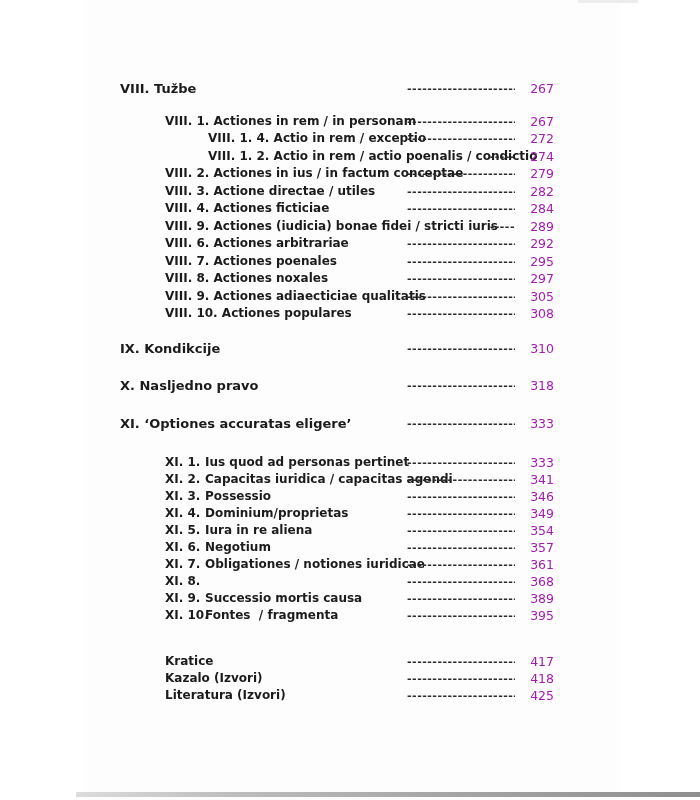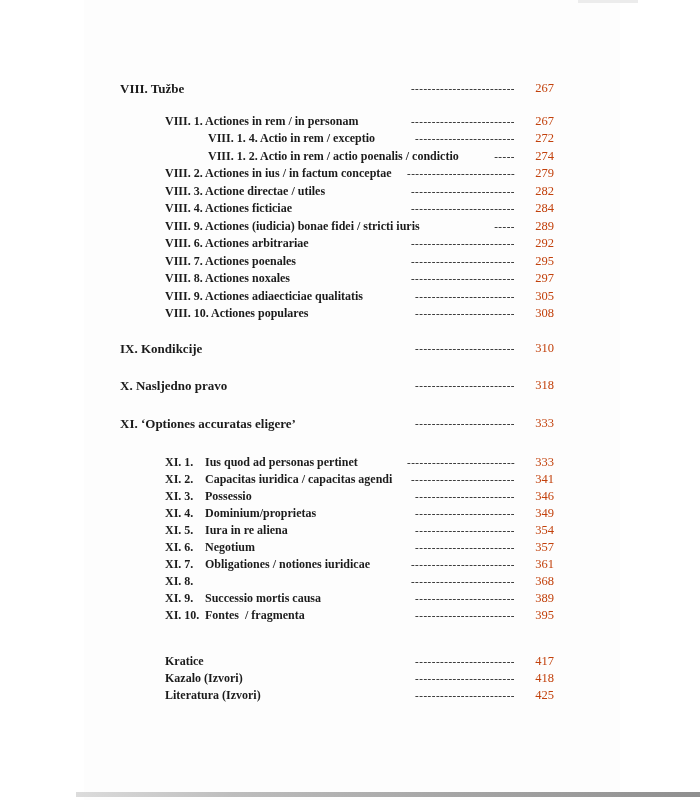--- a/index.html
+++ b/index.html
@@ -5,34 +5,34 @@
   html,body{margin:0;padding:0;}
   body{width:700px;height:800px;background:#ffffff;overflow:hidden;
        font-family:"DejaVu Sans","Liberation Sans",sans-serif;}
   .canvas{position:relative;width:700px;height:800px;background:#ffffff;}
   .scan{position:absolute;left:84px;top:0;width:536px;height:800px;
         background:#fdfdfd;}
   .sliver-top{position:absolute;left:578px;top:0;width:60px;height:3px;background:#ececec;}
   .edge-bottom{position:absolute;left:76px;right:0;top:792px;height:5px;
         background:linear-gradient(90deg,#dcdcdc 0%,#bdbdbd 25%,#a5a5a5 60%,#8f8f8f 100%);}
   .toc{position:absolute;left:0;top:0;width:700px;padding-top:80px;color:#1c1c1c;}
-  .row{position:relative;height:17.5px;line-height:17.5px;font-family:Liberation Serif, serif;}
+  .row{position:relative;height:17.5px;line-height:17.5px;}
   .row.xi{height:17px;line-height:17px;}
   .lab{position:absolute;top:0;white-space:pre;font-weight:bold;font-size:12px;color:#1b1b1b;}
   .h1 .lab{font-size:13px;}
   .i1{left:120px;}
   .i2{left:165px;}
   .i3{left:208px;}
   .xi-num{position:absolute;top:0;left:165px;white-space:pre;font-weight:bold;font-size:12px;}
   .xi-title{position:absolute;top:0;left:205px;white-space:pre;font-weight:bold;font-size:12px;}
   .leader{position:absolute;top:0;left:407px;width:108px;overflow:hidden;
           text-align:right;white-space:nowrap;font-weight:bold;font-size:11px;
           letter-spacing:0.5px;color:#2a2a2a;}
   .num{position:absolute;top:0;left:520px;width:34px;text-align:right;
-       font-weight:normal;font-size:12.5px;color:#c2410c;}
+       font-weight:normal;font-size:12.5px;color:#a21caf;}
   
   .g-sub1{margin-top:15px;}
   .g-ix{margin-top:17px;}
   .g-x{margin-top:20px;}
   .g-xi{margin-top:20px;}
   .g-xi1{margin-top:22px;}
   .g-kr{margin-top:29px;}
 </style>
 </head>
 <body>

